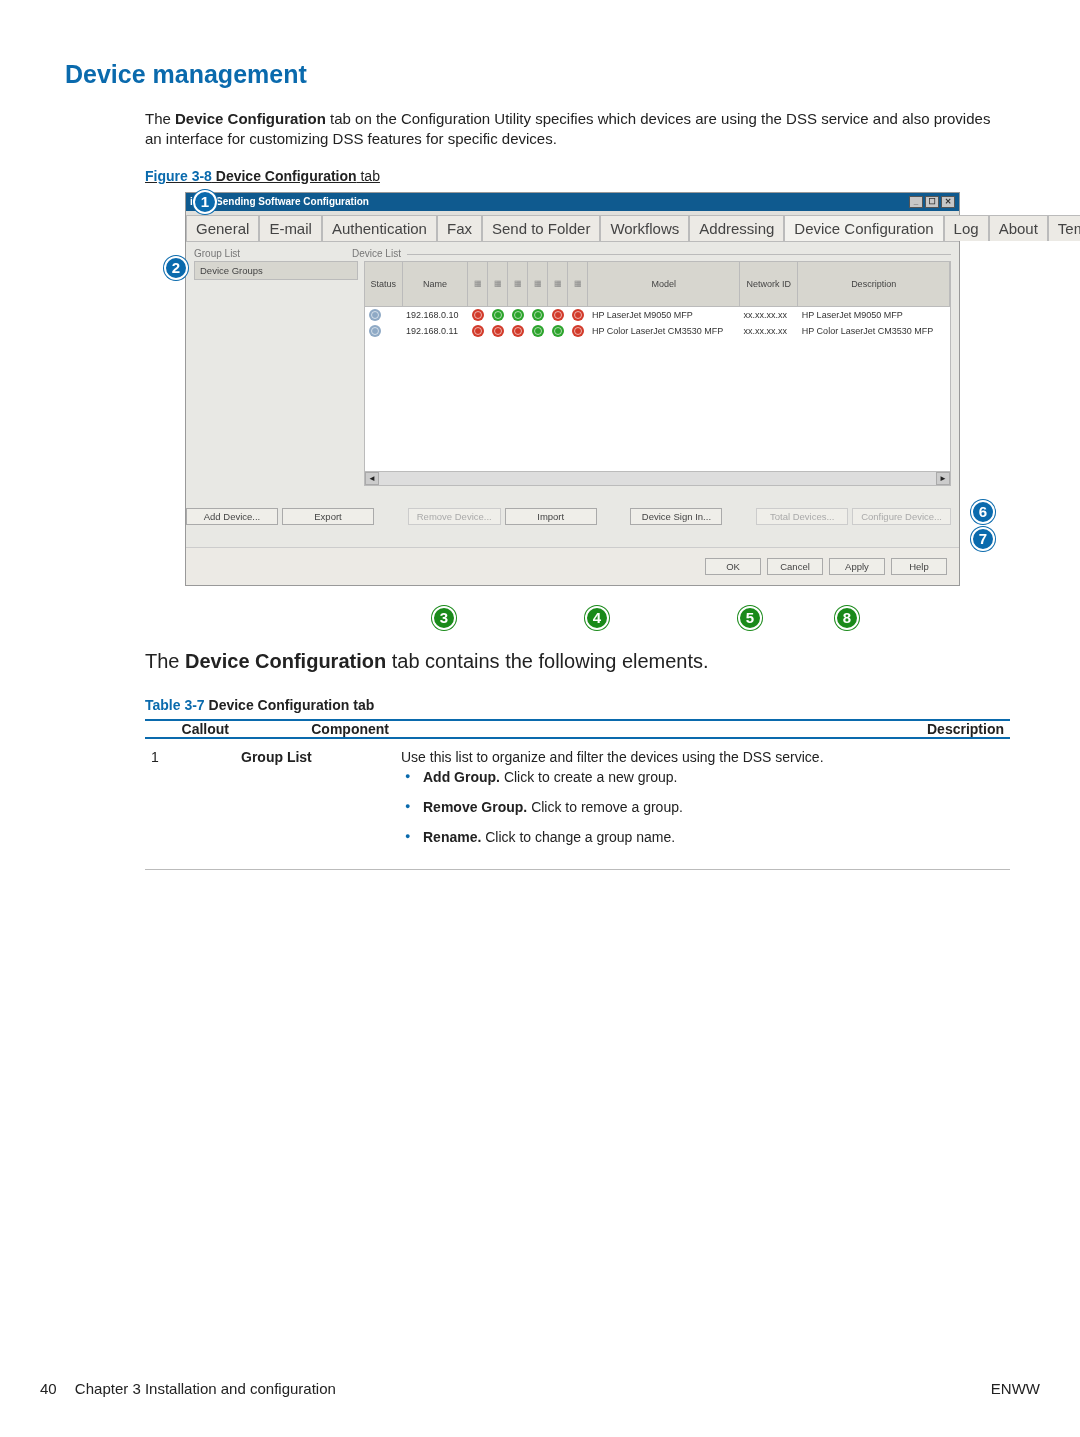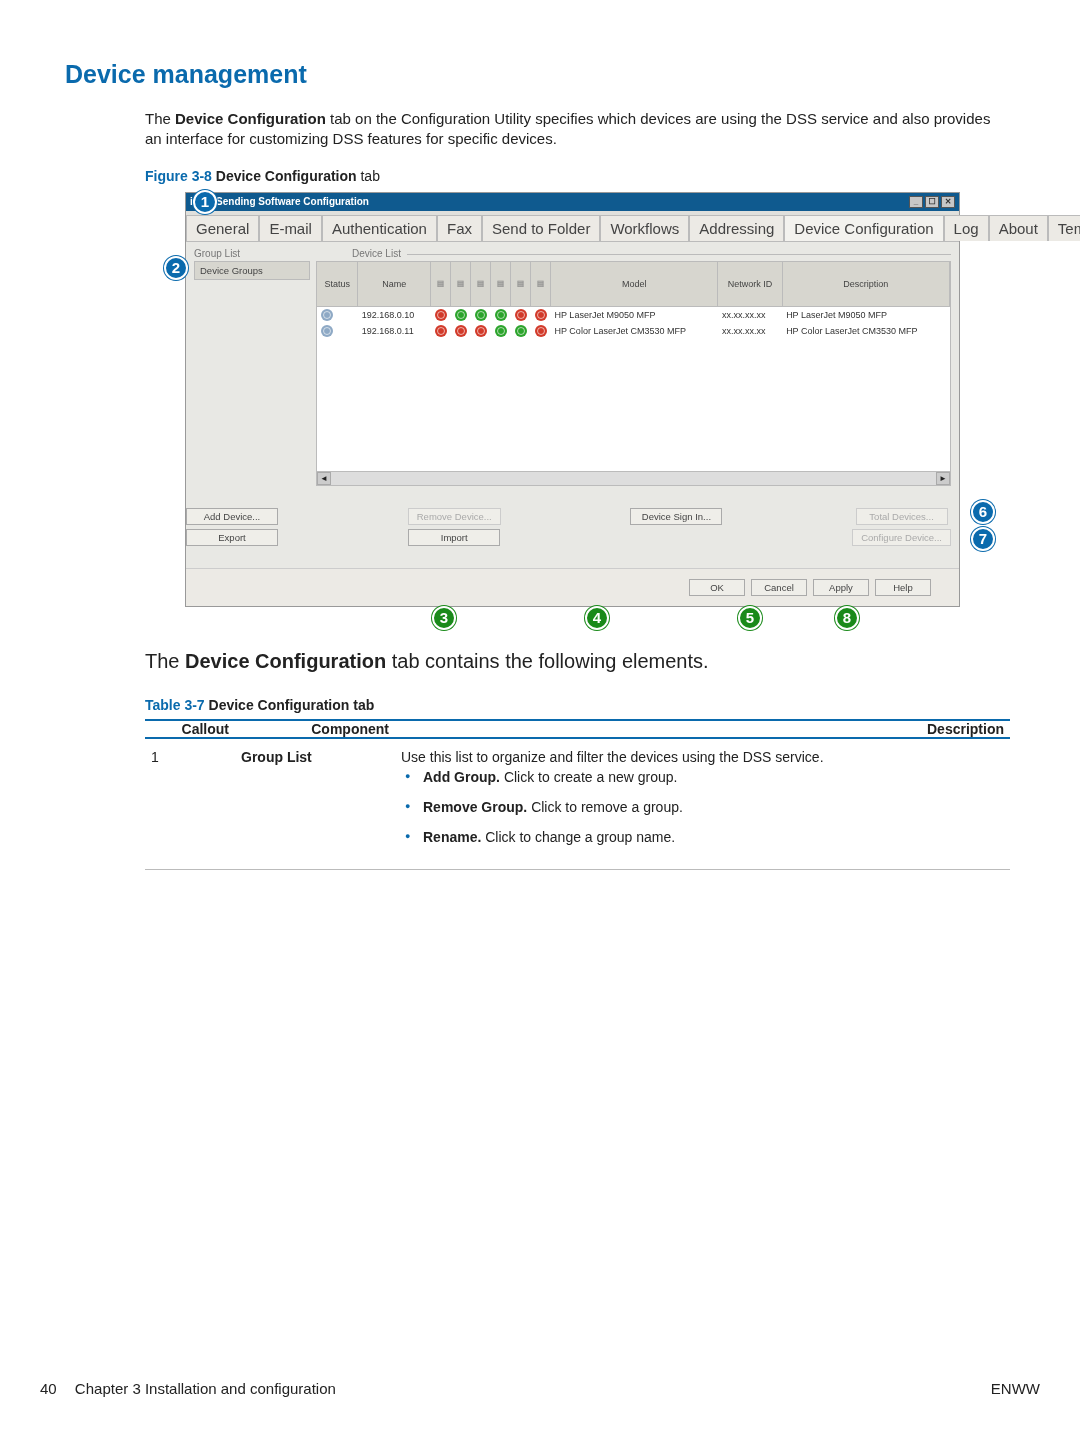--- a/index.html
+++ b/index.html
@@ -14,21 +14,21 @@
     padding: 60px 40px 30px 40px;
   }
   h1.section-title {
     color: #0a6aad;
     font-size: 25px;
     font-weight: bold;
     margin-left: 25px;
     margin-bottom: 20px;
   }
   .body-text { margin-left: 105px; margin-right: 30px; font-size: 15px; line-height: 1.35; }
-  .fig-caption { margin-left: 105px; margin-top: 18px; margin-bottom: 6px; font-size: 14px; }
+  .fig-caption { margin-left: 105px; margin-top: 18px; margin-bottom: 6px; font-size: 14px; text-decoration: underline; }
   .fig-caption .fignum { color: #0a6aad; font-weight: bold; }
   .bold { font-weight: bold; }
 
   
   .callout {
     position: absolute;
     width: 24px; height: 24px;
     border-radius: 50%;
     background: #0a6aad;
     color: #fff;
@@ -95,21 +95,21 @@
     white-space: nowrap;
   }
   .tabbar .tab.active { background: #f3f2ee; }
 
   .groupbar { display:flex; gap:6px; padding: 6px 8px 2px 8px; color:#777; font-size:10px; }
   .groupbar .glabel { white-space:nowrap; }
   .groupbar .gline { flex:1; border-top:1px solid #bbb; margin-top:6px; }
 
   .midpanel { display:flex; }
   .left-pane {
-    width: 130px;
+    width: 178px;
     padding: 0 6px 6px 8px;
   }
   .left-pane .tree-header {
     background: #d7d6cf; padding:3px 5px; border:1px solid #bbb; color:#444; font-size:9.5px;
   }
   .left-pane .tree {
     border:1px solid #bbb; border-top:none; background:#fff; height:205px; padding:4px; font-size:9.5px;
     overflow:hidden;
   }
   .tree .node { margin-left:10px; line-height:1.5; }
@@ -136,24 +136,24 @@
   .stat-icon { width:12px; height:12px; border-radius:50%; display:inline-block; vertical-align:middle; position:relative; }
   .stat-green { background:#2ca42c; }
   .stat-red { background:#d23a2a; }
   .stat-info { background:#8ea9c5; }
   .stat-icon::after { content:''; position:absolute; inset:2px; border:1px solid rgba(255,255,255,0.6); border-radius:50%; }
 
   .scroll-h { height:14px; background:#ddd; border-top:1px solid #bbb; display:flex; justify-content:space-between; position:absolute; bottom:0; left:0; right:0; }
   .scroll-h .sbtn { width:14px; background:#ccc; border:1px solid #aaa; font-size:8px; text-align:center; line-height:11px; }
 
   .right-btnrow { display:flex; justify-content:space-between; margin-top:8px; }
-  .right-btnrow .col { display:flex; flex-direction:column; gap:4px; align-items:center; }
+  .right-btnrow .col { display:flex; flex-direction:row; gap:4px; align-items:center; }
 
   .dialog-btnrow {
-    border-top:1px solid #ccc; margin-top:16px; padding:10px 28px 10px 12px;
+    border-top:1px solid #ccc; margin-top:16px; padding:10px 12px 10px 12px;
     display:flex; justify-content:flex-end; gap:6px; background:#eceae5;
   }
   .dialog-btnrow .winbtn { min-width:56px; }
 
   
   .figure-wrap { position: relative; margin-top: 8px; height: 440px; margin-left:0; }
 
   
   .after-fig { margin-left:105px; margin-right:30px; margin-top:18px; font-size:20px; }
 

